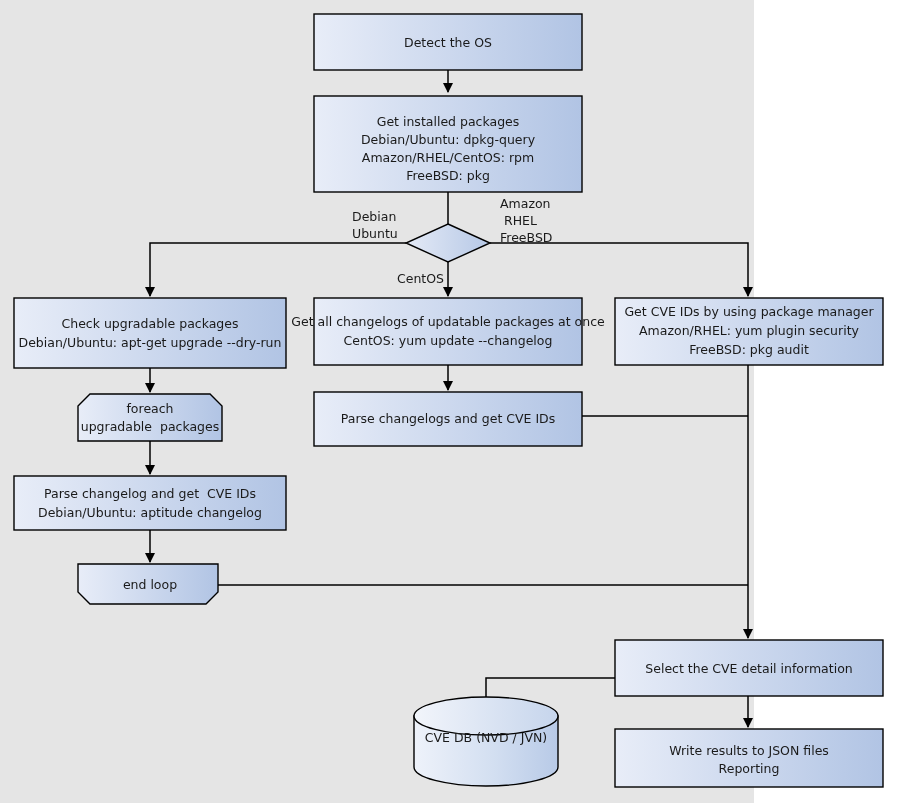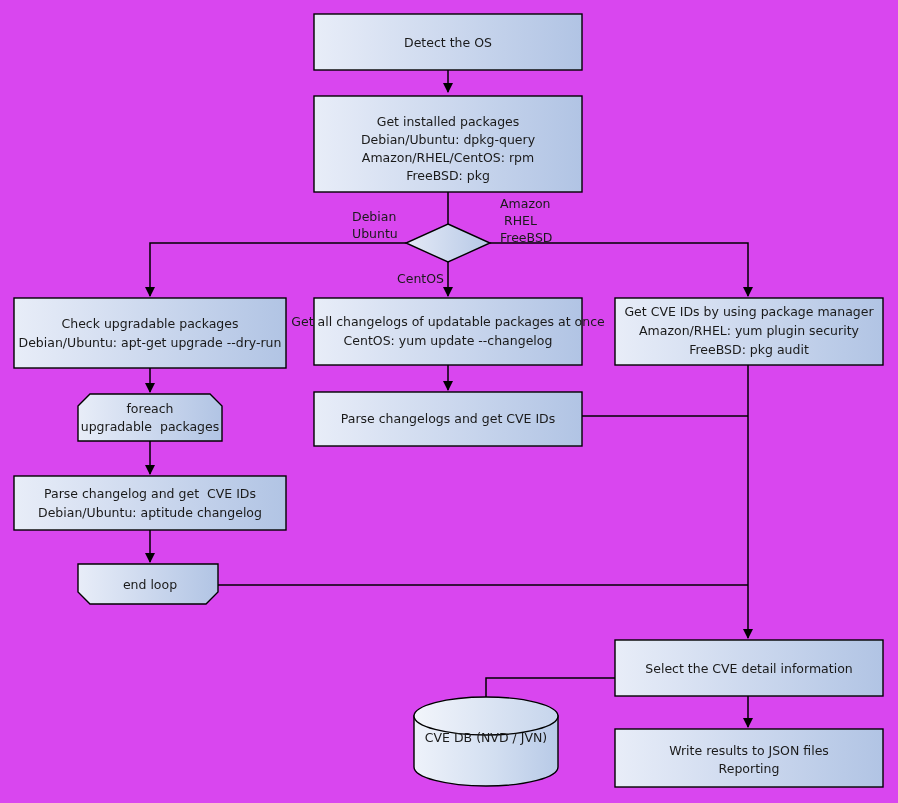--- a/index.html
+++ b/index.html
@@ -2,23 +2,23 @@
 <html><head>
 <meta charset="utf-8">
 <style>
   html, body {
     margin: 0;
     padding: 0;
     background: #ffffff;
   }
   #canvas-wrap {
     position: relative;
-    width: 898px;
+    width: 754px;
     height: 803px;
-    background: #d946ef;
+    background: #e5e5e5;
     font-family: "DejaVu Sans", sans-serif;
   }
   svg#flow {
     display: block;
     width: 898px;
     height: 803px;
   }
   .node-shape {
     stroke: #000000;
     stroke-width: 1.4;

